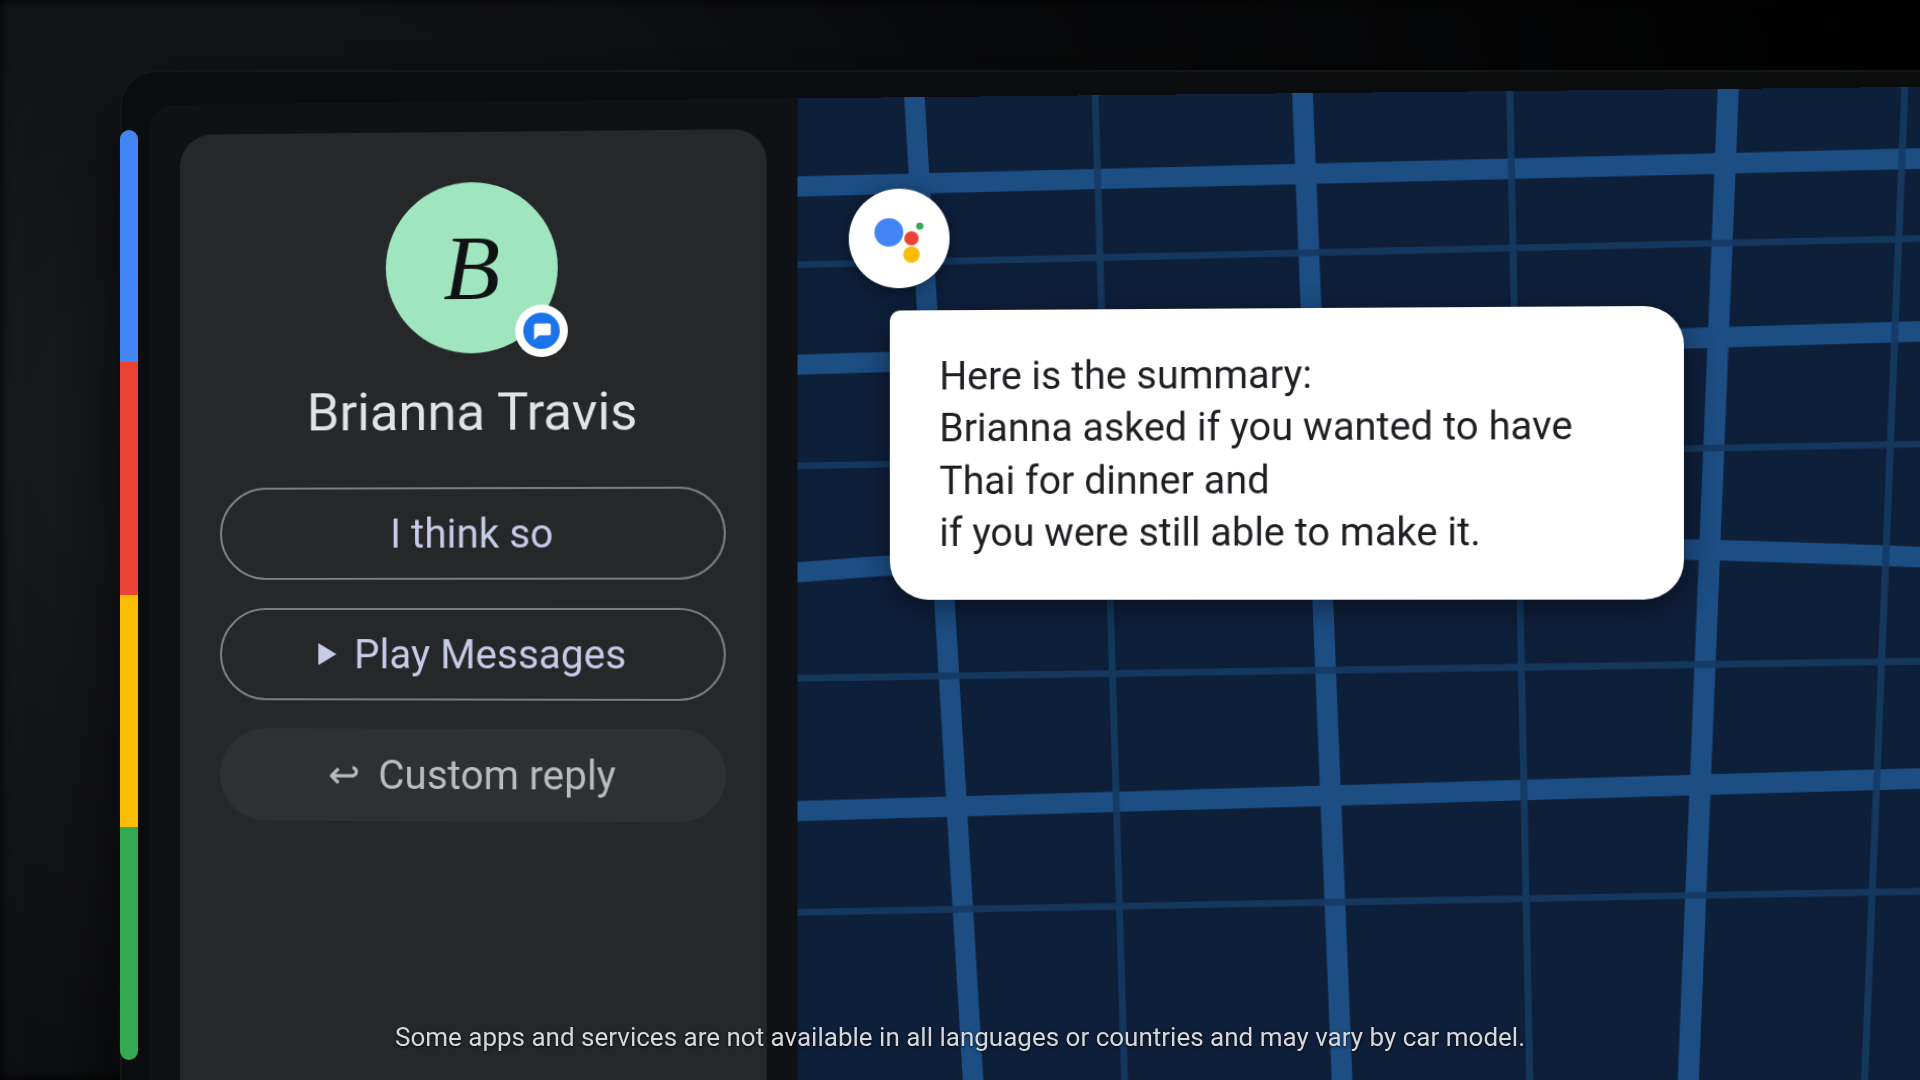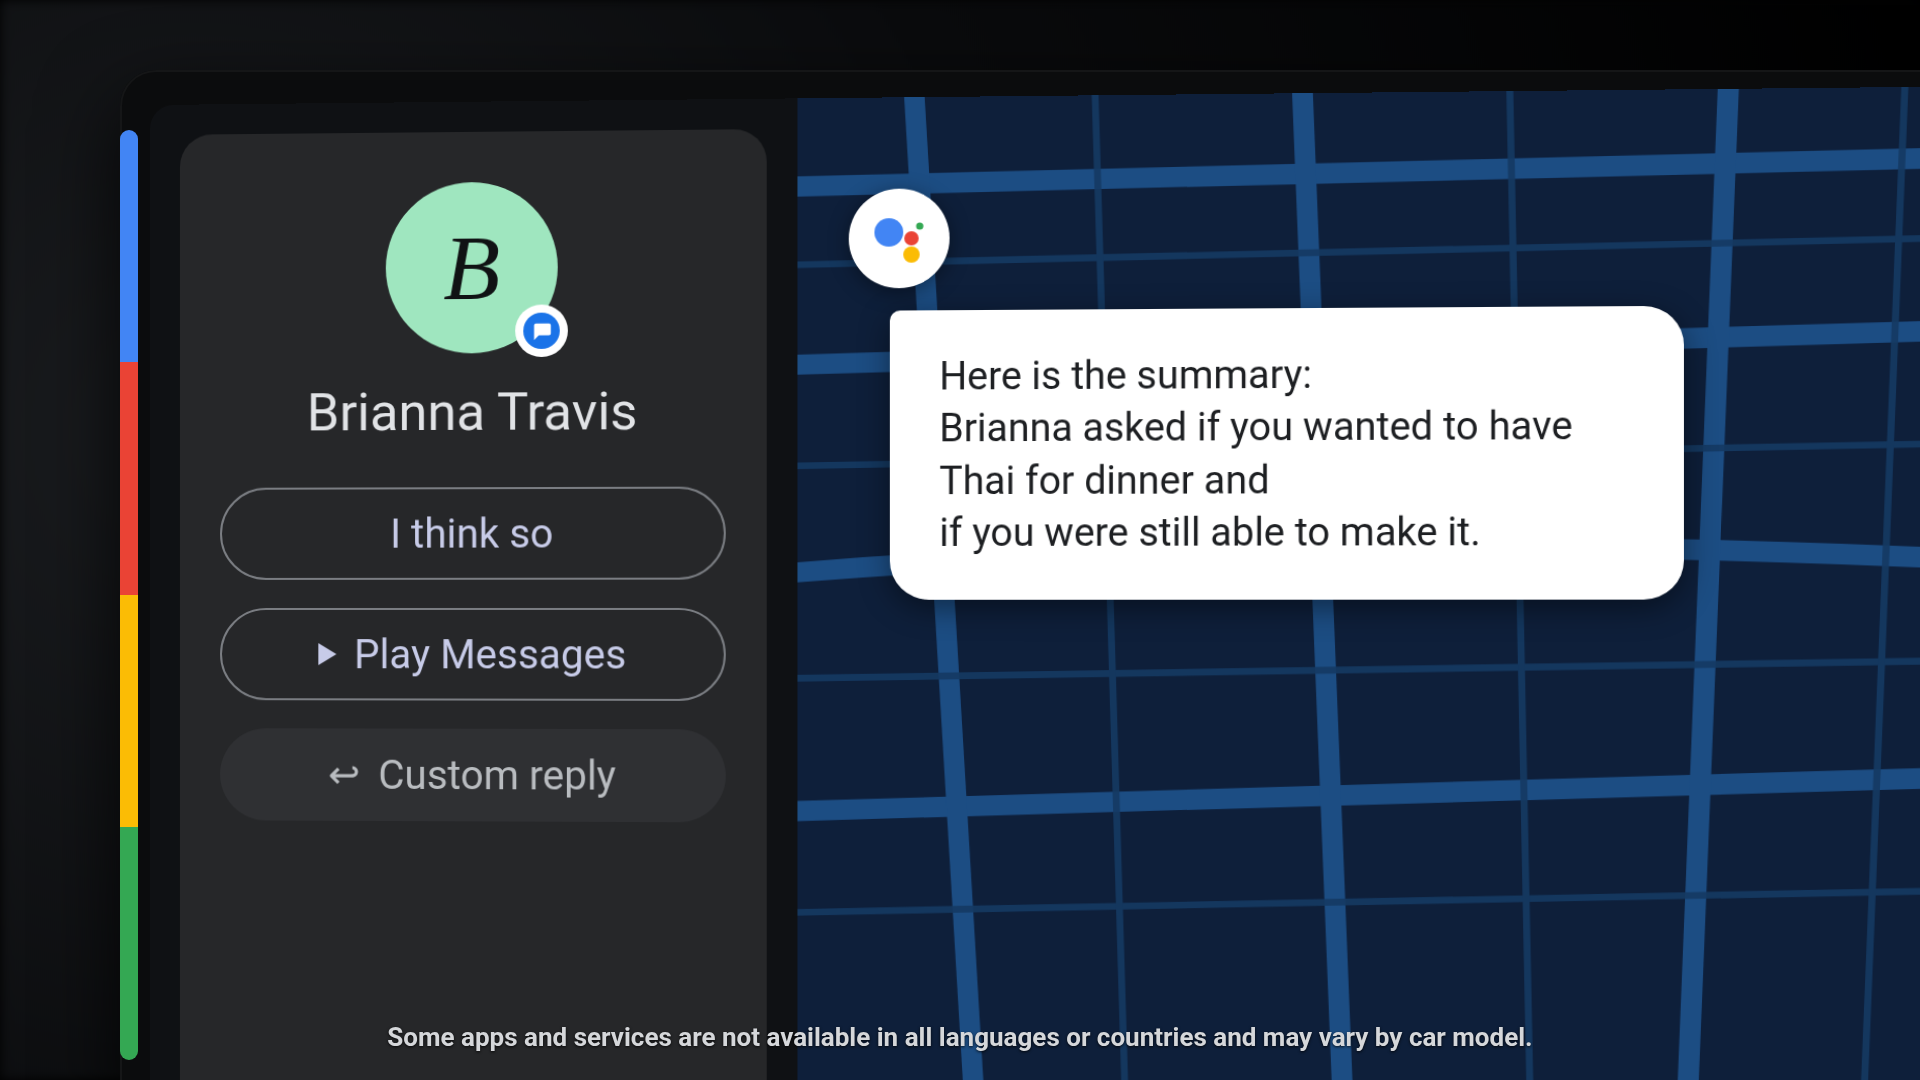--- a/index.html
+++ b/index.html
@@ -99,21 +99,21 @@
   width:760px; background:#fff; color:#1d1f22;
   border-radius:10px 38px 38px 38px;
   padding:40px 48px; font-size:38px; line-height:1.35;
   box-shadow:0 8px 30px rgba(0,0,0,.45);
   z-index:2;
 }
 
 
 .disclaimer{
   position:absolute; left:0; right:0; bottom:28px;
-  text-align:center; color:#d5d7da; font-size:26px; font-weight:700;
+  text-align:center; color:#d5d7da; font-size:26px; font-weight:400;
   z-index:5;
   text-shadow:0 1px 3px rgba(0,0,0,.8);
 }
 </style>
 </head>
 <body>
 
 <div class="cabin"></div>
 
 <div class="frame">

